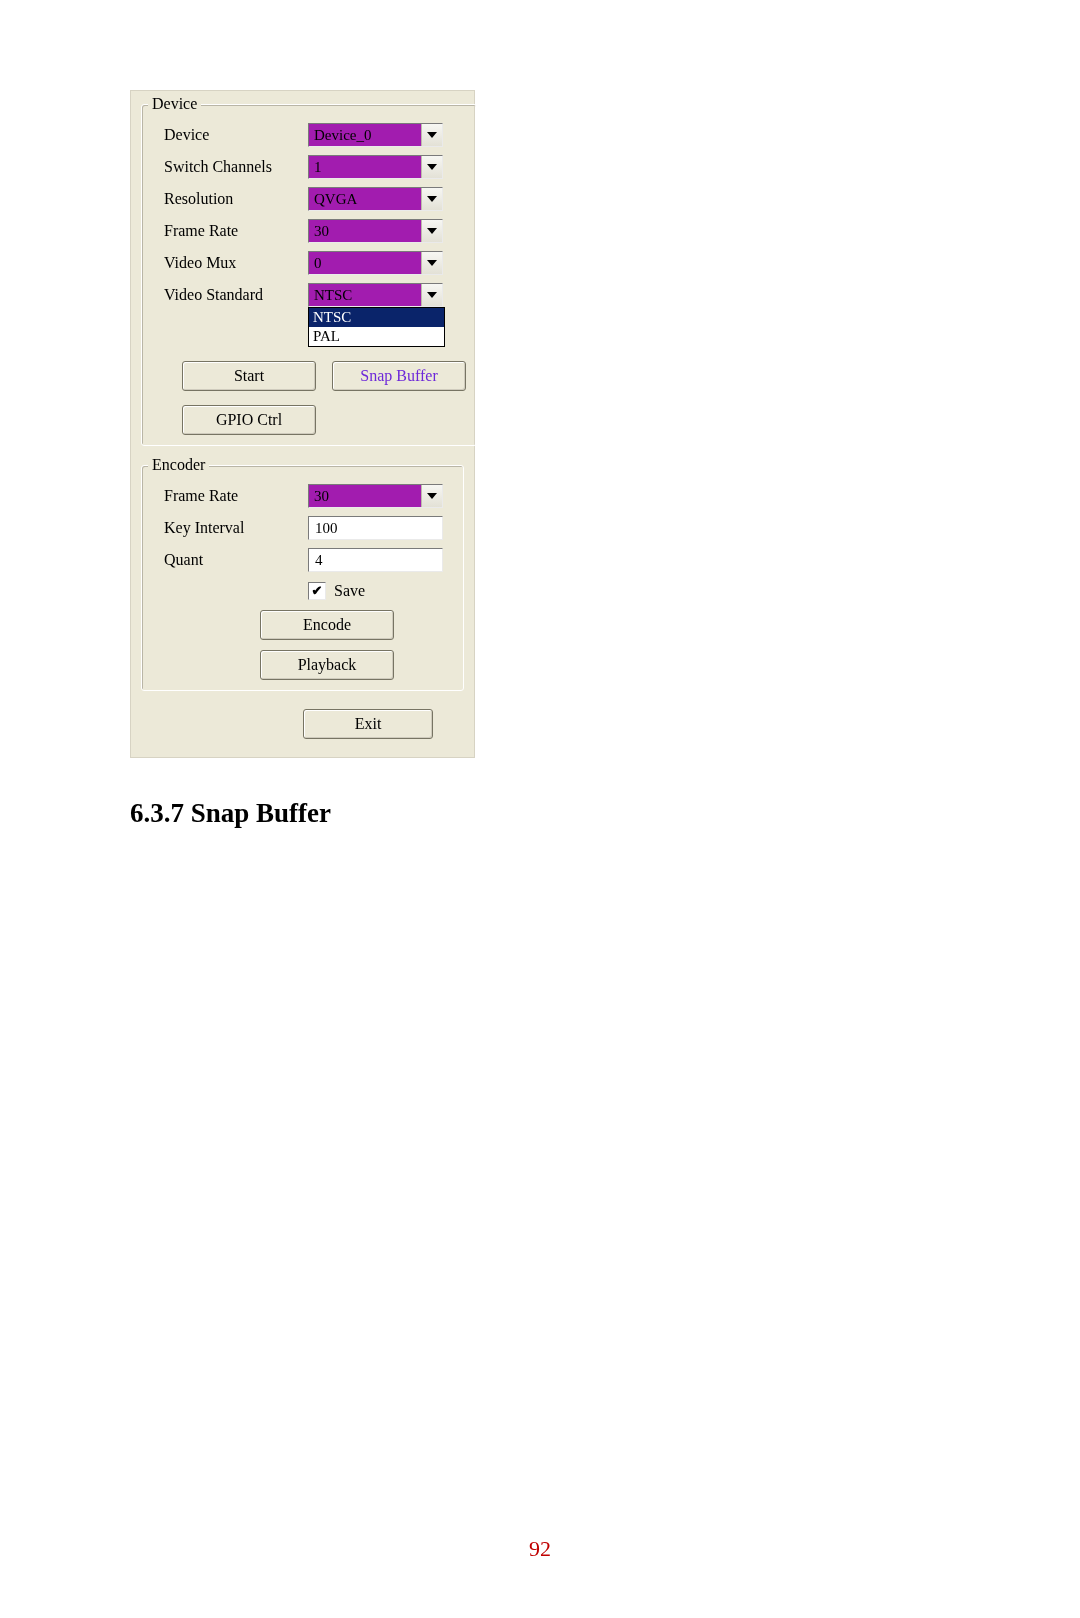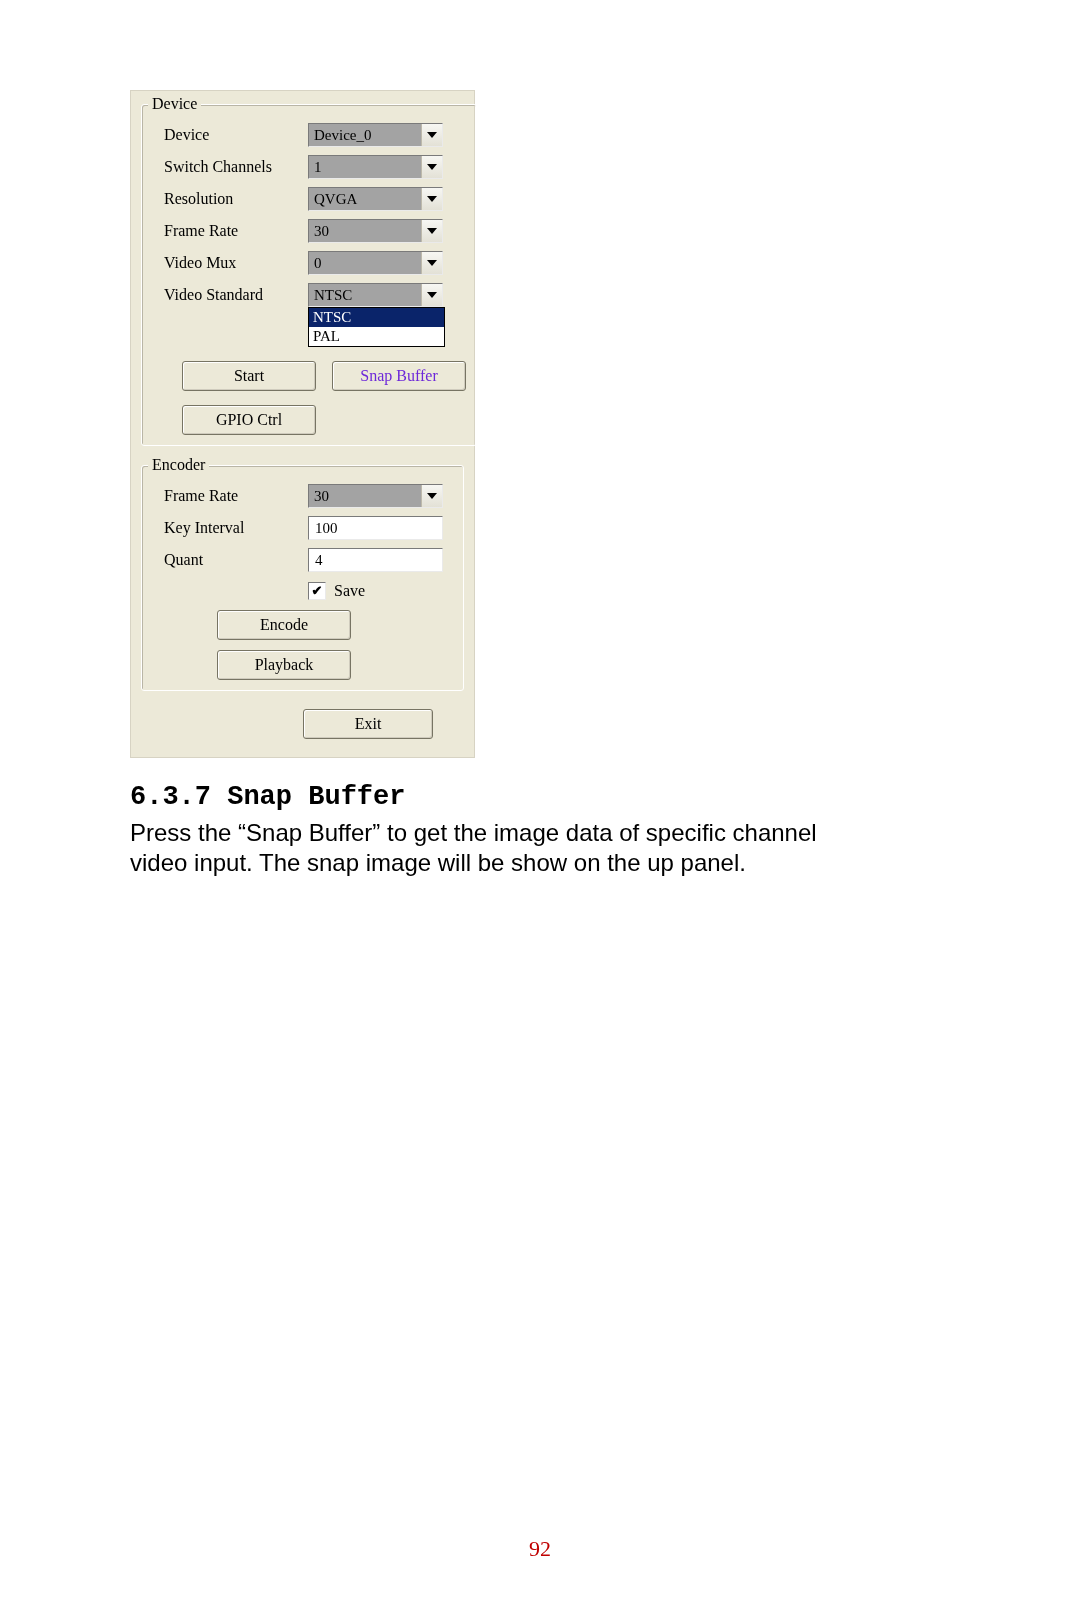--- a/index.html
+++ b/index.html
@@ -56,21 +56,21 @@
     font-size: 16px;
     box-sizing: border-box;
   }
   .row-control {
     width: 135px;
   }
   .dropdown {
     display: flex;
     height: 24px;
     box-sizing: border-box;
-    background: #a3a3a3;
+    background: #a21caf;
     border-top: 1px solid #7a7a7a;
     border-left: 1px solid #7a7a7a;
     border-right: 1px solid #eaeaea;
     border-bottom: 1px solid #eaeaea;
     font-family: "Times New Roman", serif;
   }
   .dropdown .dd-text {
     flex: 1;
     padding: 2px 5px;
     line-height: 18px;
@@ -168,32 +168,32 @@
     justify-content: center;
     font-size: 13px;
     font-weight: bold;
     line-height: 14px;
     font-family: sans-serif;
   }
   .single-btn-row {
     margin: 10px 10px 0 0;
     display: flex;
     justify-content: flex-start;
-    padding-left: 75px;
+    padding-left: 118px;
   }
   .exit-row {
     margin: 18px 10px 0 0;
     padding-left: 172px;
   }
   .exit-row .wbtn {
     width: 130px;
   }
   .doc-heading {
-    margin-top: 24px;
-    font-family: Liberation Mono, monospace;
+    margin-top: 40px;
+    font-family: Liberation Serif, serif;
     font-weight: bold;
     font-size: 27px;
     color: #000;
   }
   .doc-text {
     margin-top: 6px;
     font-family: Arial, Helvetica, sans-serif;
     font-size: 24px;
     color: #000;
     line-height: 1.25;
@@ -348,16 +348,15 @@
         <div class="wbtn">Playback</div>
       </div>
     </fieldset>
 
     <div class="exit-row">
       <div class="wbtn">Exit</div>
     </div>
   </div>
 
   <div class="doc-heading">6.3.7 Snap Buffer</div>
-  <div class="doc-text">Press the “Snap Buffer” to get the image data of specific channel video input. The snap image will be show on the up panel.</div>
 
   <div class="page-number">92</div>
 </div>
 
 </body></html>

